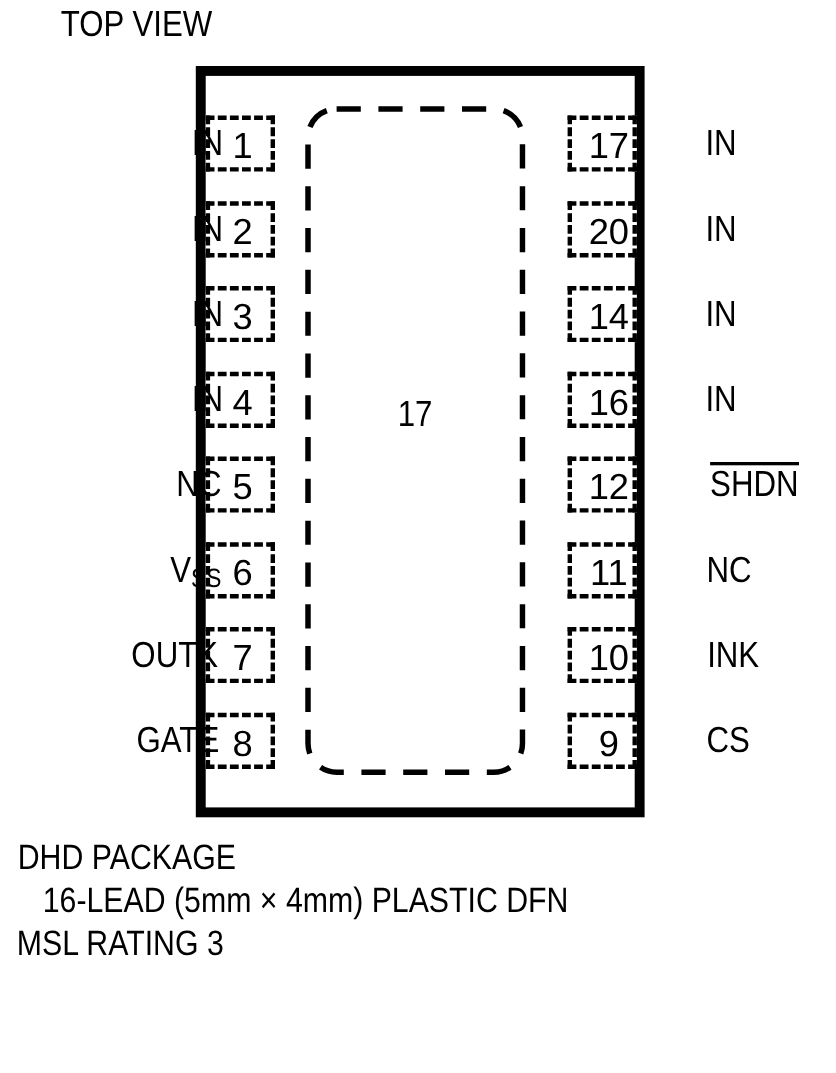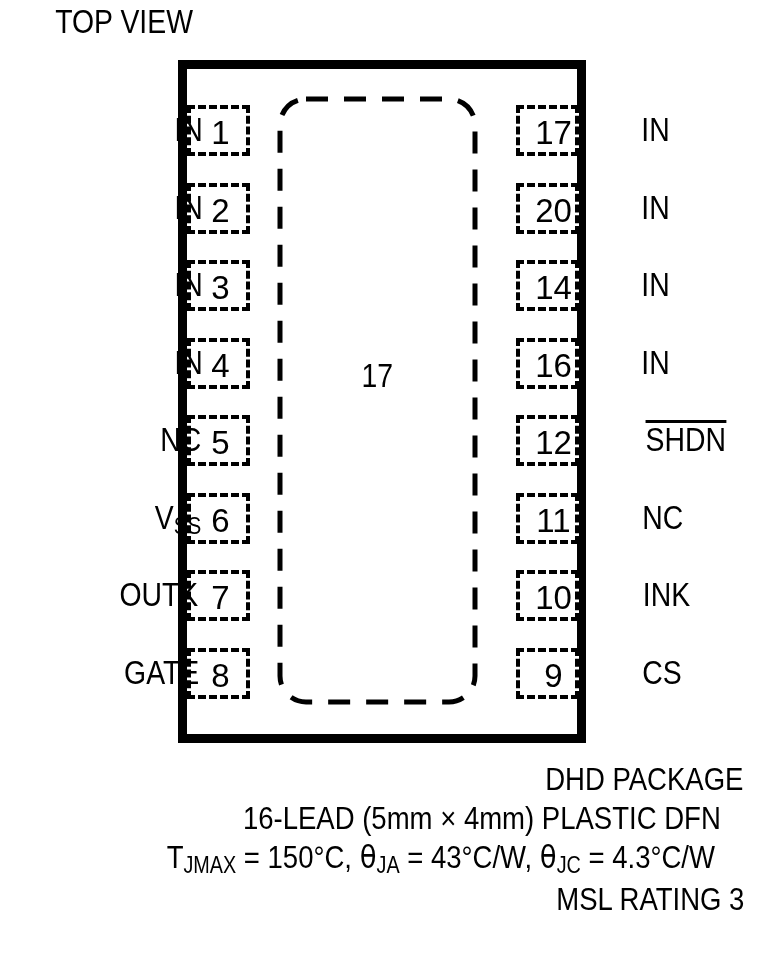--- a/index.html
+++ b/index.html
@@ -127,21 +127,21 @@
     display: inline-block;
     line-height: 0.95;
   }
 
   
   #caption {
     position: absolute;
     left: 0;
     top: 760px;
     width: 760px;
-    text-align: right;
+    text-align: left;
     font-size: 32px;
     line-height: 39px;
   }
   #caption .line { display: block; }
   #caption .sub {
     font-size: 23px;
     top: 5px;
   }
   .theta { font-family: "DejaVu Sans", sans-serif; }
 </style>
@@ -234,18 +234,15 @@
 <div class="pin-label right" style="top:648px"><span class="cond">CS</span></div>
 
 <div id="caption">
   <span class="line">
     <span class="cond">DHD PACKAGE</span>
   </span>
   <span class="line">
     <span class="cond">16-LEAD (5mm × 4mm) PLASTIC DFN</span>
   </span>
   <span class="line">
-    <span class="cond"><span>T</span><span class="sub">JMAX</span><span> = 150°C, </span><span class="theta">θ</span><span class="sub">JA</span><span> = 43°C/W, </span><span class="theta">θ</span><span class="sub">JC</span><span> = 4.3°C/W</span></span>
-  </span>
-  <span class="line">
     <span class="cond">MSL RATING 3</span>
   </span>
 </div>
 
 </body></html>

